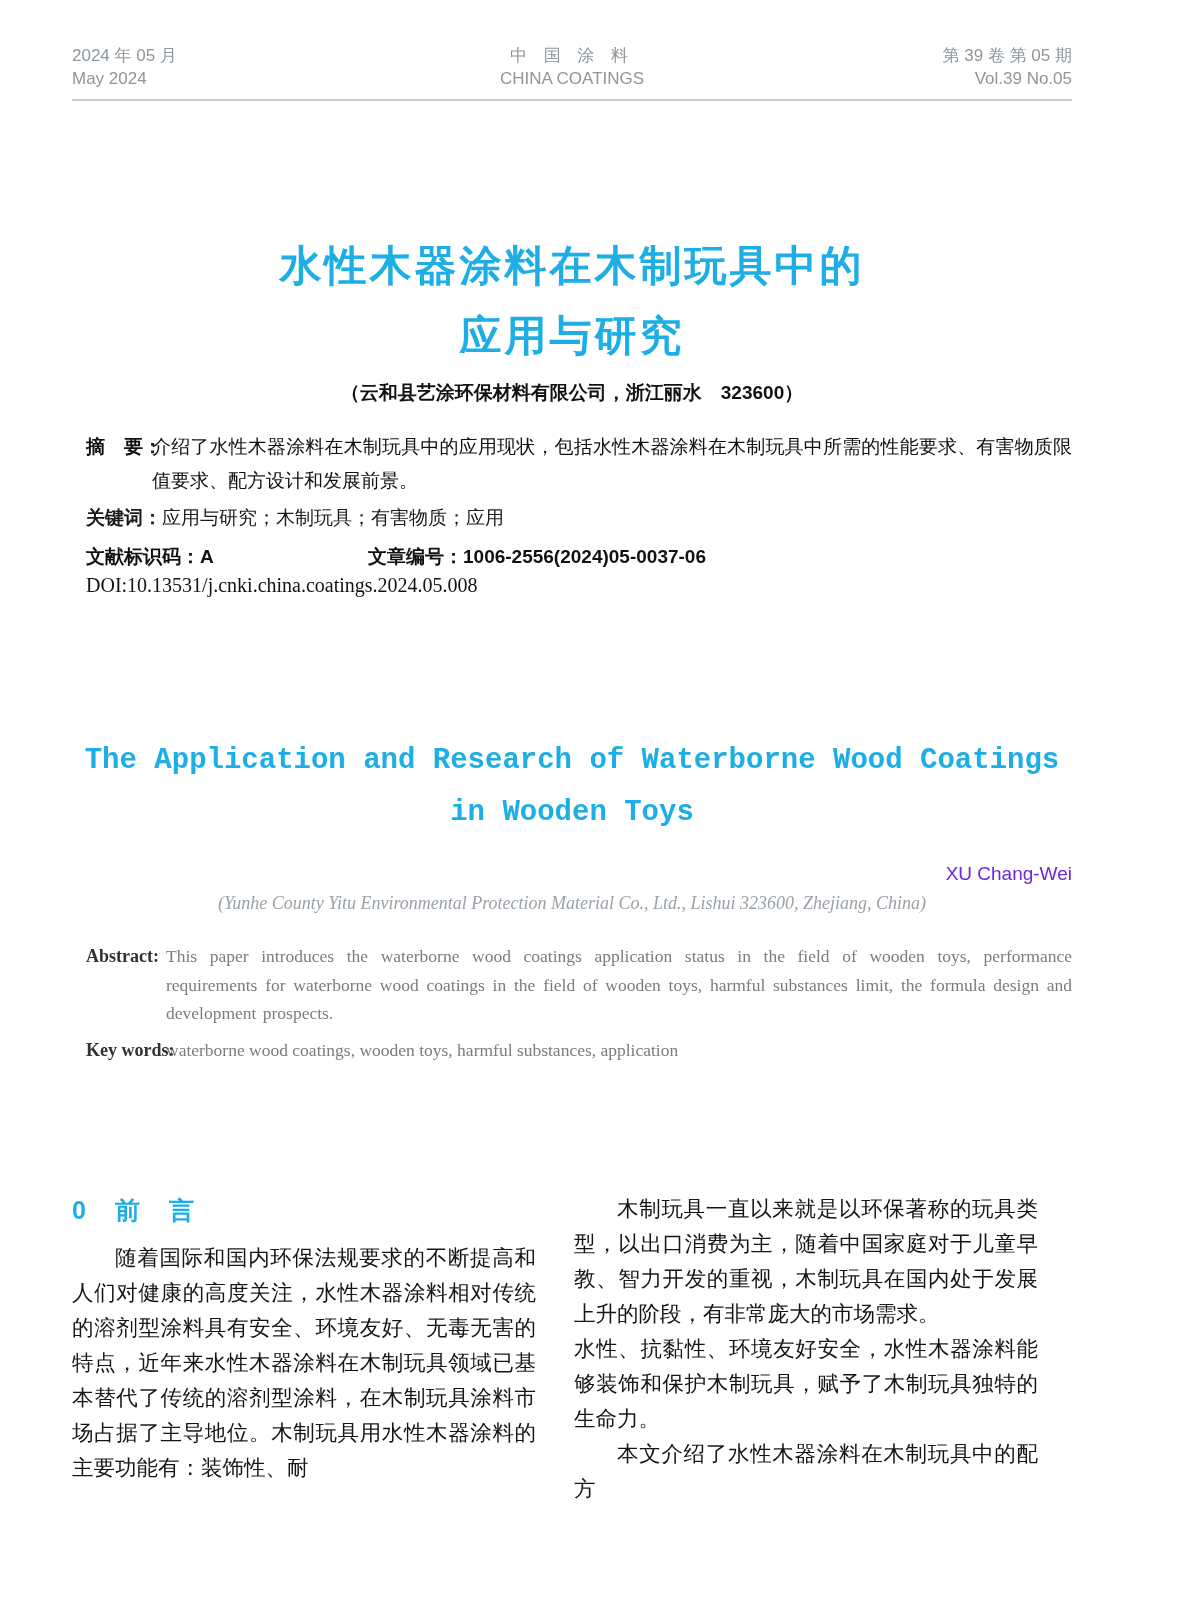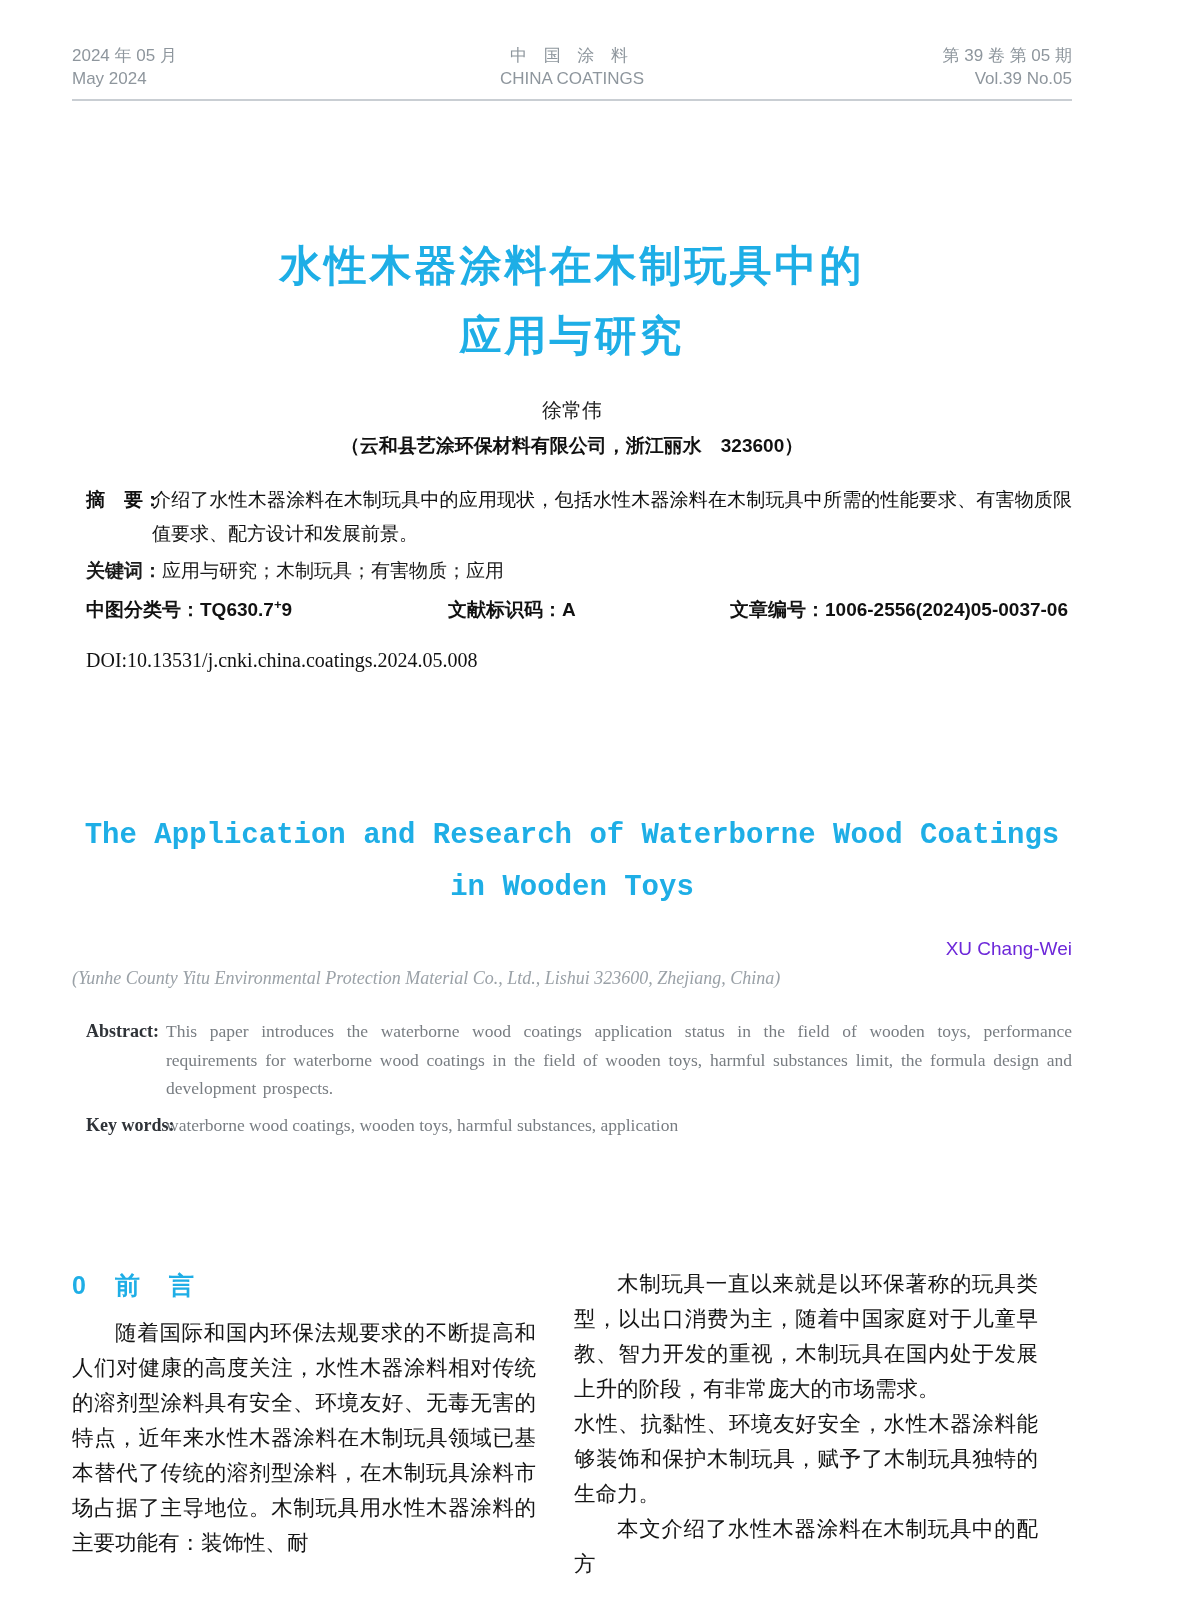--- a/index.html
+++ b/index.html
@@ -40,31 +40,31 @@
   
   .abs-cn{position:relative;margin-top:24px;padding-left:80px;
     font-size:19px;line-height:34px;text-align:justify;color:#111;}
   .abs-cn .abs-label{position:absolute;left:14px;top:0;font-weight:700;}
   .kw-cn{margin-top:3px;padding-left:14px;font-size:19px;line-height:34px;}
   .kw-cn .kw-label{font-weight:700;}
   .meta-row{display:flex;margin-top:9px;padding-left:14px;font-size:19px;font-weight:600;color:#111;}
   .meta-item.m1{width:362px;}
   .meta-item.m2{width:282px;}
   .meta-item sup{font-size:13px;}
-  .doi-row{margin-top:26px;padding-left:14px;
+  .doi-row{margin-top:4px;padding-left:14px;
     font-family:"Liberation Serif",serif;font-size:20px;color:#111;}
   
   .title-en{
     margin:138px 0 0 0;text-align:center;
     color:var(--title-cyan);
     font-family:Liberation Mono, monospace;
     font-weight:700;font-size:29px;line-height:52px;
   }
   .author-en{margin-top:24px;text-align:right;font-size:19px;color:#6d28d9;}
-  .affil-en{margin-top:8px;text-align:left;font-family:"Liberation Serif",serif;
+  .affil-en{margin-top:8px;text-align:center;font-family:"Liberation Serif",serif;
     font-style:italic;font-size:18px;color:#9aa1a7;}
   
   .abs-en{position:relative;margin-top:28px;padding-left:94px;
     font-family:"Liberation Serif",serif;font-size:17.5px;line-height:28.5px;
     text-align:justify;color:#787d82;word-spacing:2px;}
   .abs-en .abs-label{position:absolute;left:14px;top:0;font-weight:700;color:#2f3338;font-size:18px;}
   .kw-en{position:relative;margin-top:8px;padding-left:94px;
     font-family:"Liberation Serif",serif;font-size:17.5px;line-height:28px;color:#787d82;}
   .kw-en .kw-label{position:absolute;left:14px;top:0;font-weight:700;color:#2f3338;font-size:18px;
     font-family:"Liberation Serif",serif;}
@@ -107,36 +107,32 @@
       <div>Vol.39  No.05</div>
     </div>
   </header>
   <div class="mast-rule"></div>
 
   <h1 class="title-cn">
     <span>水性木器涂料在木制玩具中的</span><br>
     <span>应用与研究</span>
   </h1>
 
-  <div class="author-cn">徐常伟</div>
   <div class="affil-cn">（云和县艺涂环保材料有限公司，浙江丽水　323600）</div>
 
   <div class="abs-cn">
     <span class="abs-label">摘　要：</span>
     <span>介绍了水性木器涂料在木制玩具中的应用现状，包括水性木器涂料在木制玩具中所需的性能要求、有害物质限值要求、配方设计和发展前景。</span>
   </div>
 
   <div class="kw-cn">
     <span class="kw-label">关键词：</span><span>应用与研究；木制玩具；有害物质；应用</span>
   </div>
 
   <div class="meta-row">
-    <div class="meta-item m1">
-      <span>中图分类号：</span><span>TQ630.7</span><sup>+</sup><span>9</span>
-    </div>
     <div class="meta-item m2">
       <span>文献标识码：</span><span>A</span>
     </div>
     <div class="meta-item m3">
       <span>文章编号：</span><span>1006-2556(2024)05-0037-06</span>
     </div>
   </div>
 
   <div class="doi-row">DOI:10.13531/j.cnki.china.coatings.2024.05.008</div>
 

